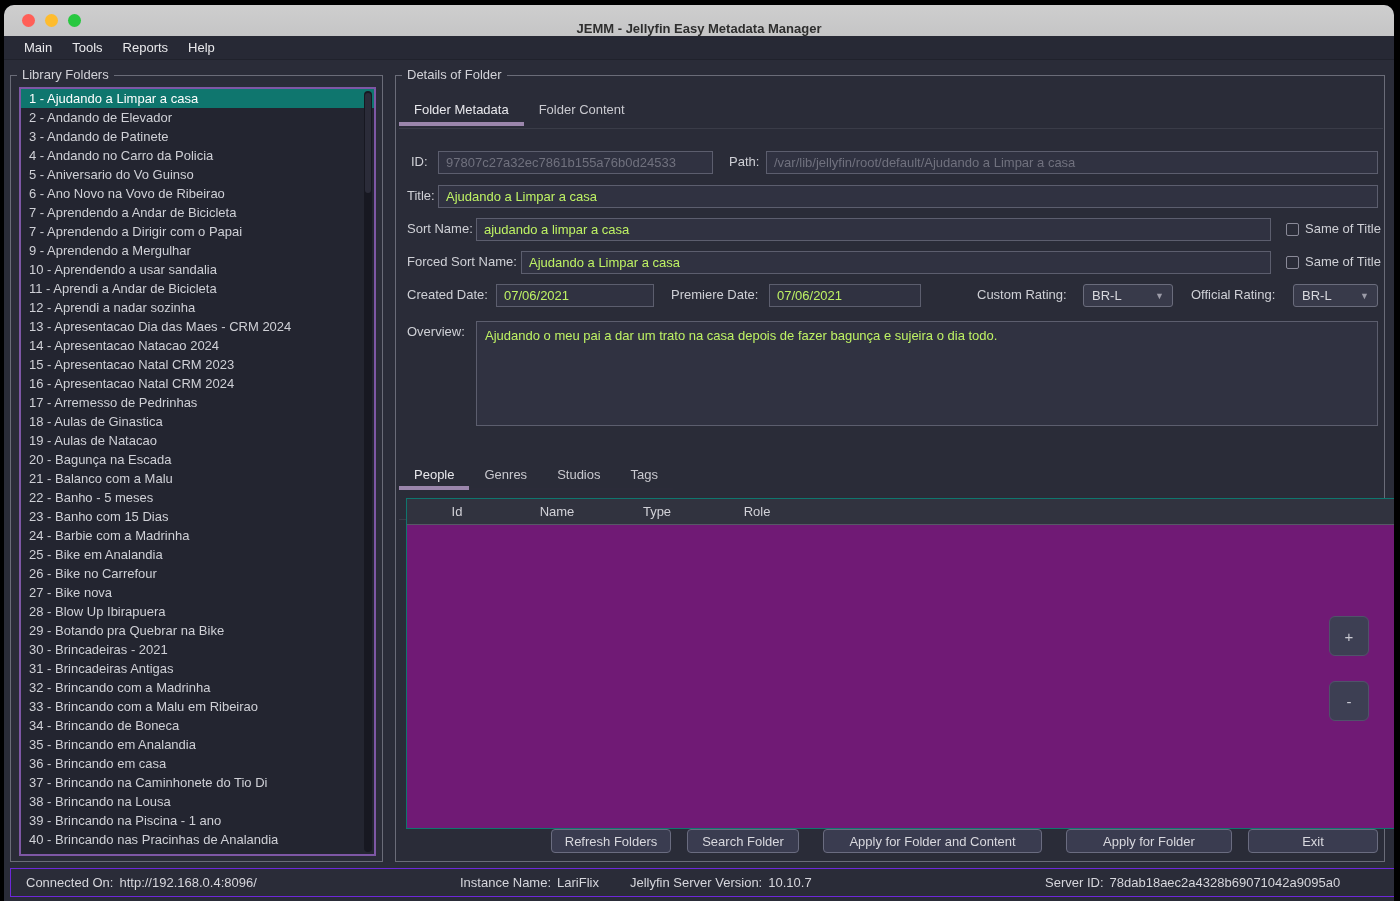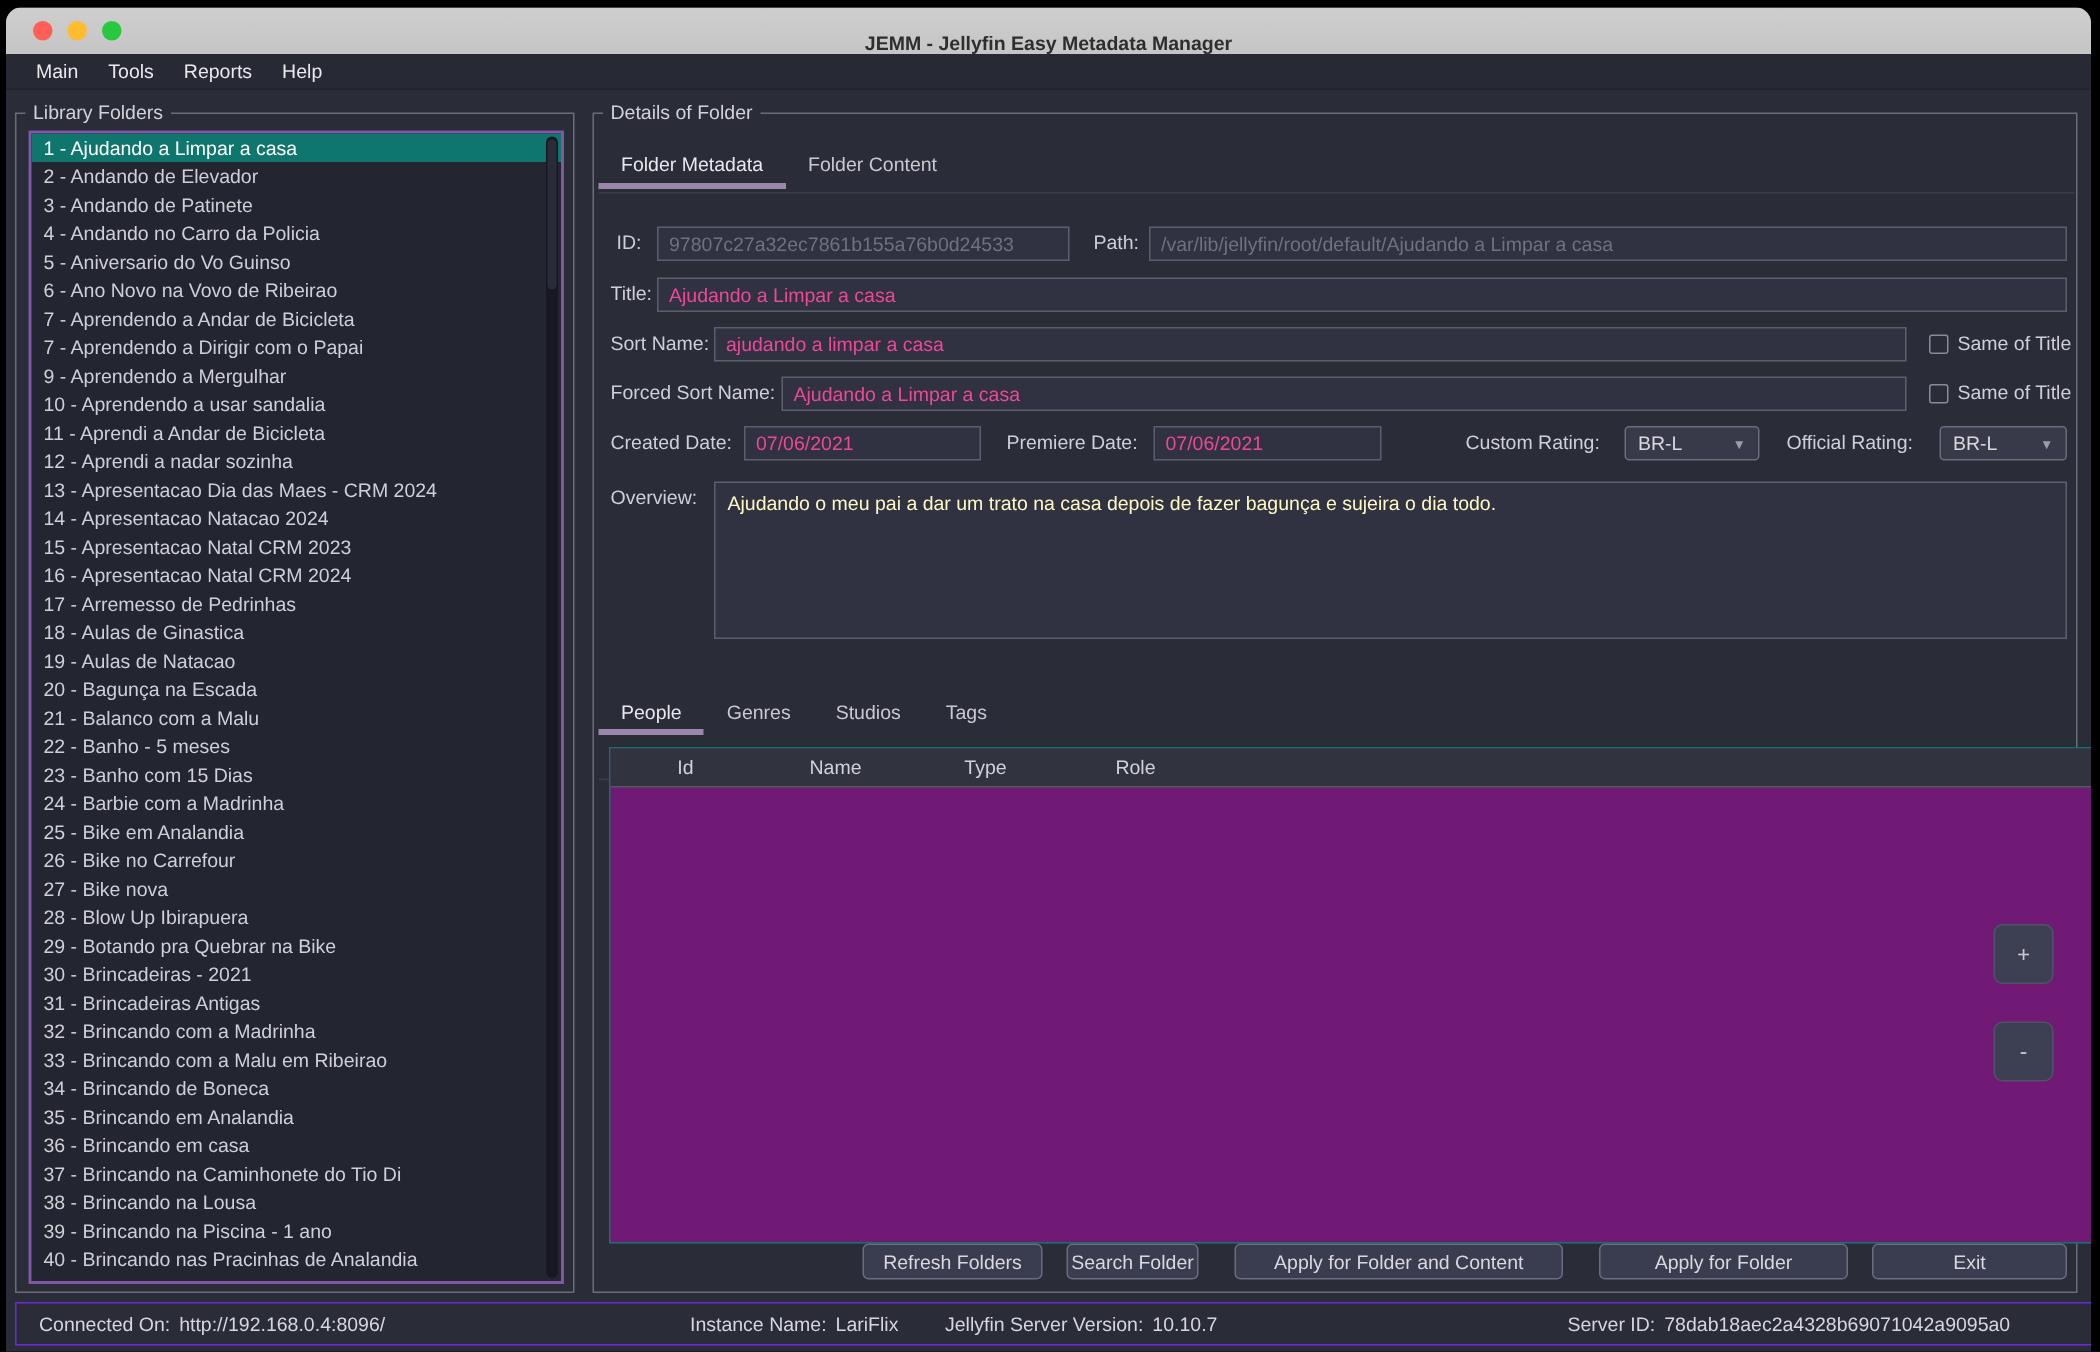--- a/index.html
+++ b/index.html
@@ -56,25 +56,25 @@
   .tab.active { color:#e8e8ec;text-align:center; }
   .tab.active::after {
     content:""; position:absolute; left:0; right:0; bottom:-2px; height:4px; background:#9b86ac;
   }
   .tabline { position:absolute; left:3px; width:984px; height:1px; background:#3a3c48; }
   .tabline.top { top:52px; }
   
   .flabel { position:absolute; font-size:13px; color:#cfd0d6; height:22px; line-height:22px; }
   .finput {
     position:absolute; height:23px; background:#303241; border:1px solid #5c5e6e;
-    color:#ec4899; font-size:13px; font-family:"Liberation Sans", sans-serif; padding:0 7px; outline:none;
+    color:#bef264; font-size:13px; font-family:"Liberation Sans", sans-serif; padding:0 7px; outline:none;
   }
   .finput.disabled { color:#70717e; }
   .foverview {
-    position:absolute; background:#303241; border:1px solid #5c5e6e; color:#fef9c3;
+    position:absolute; background:#303241; border:1px solid #5c5e6e; color:#bef264;
     font-size:13px; padding:6px 8px; overflow:hidden;
   }
   .checkbox {
     position:absolute; width:13px; height:13px; border:1px solid #8a8a98; background:#2a2c38; border-radius:2px;
   }
   .dropdown {
     position:absolute; height:23px; background:#383a4a; border:1px solid #6a6c7c; border-radius:3px;
     display:flex; align-items:center; justify-content:space-between; padding:0 8px;
     color:#d8d8de; font-size:13px; cursor:default;
   }
@@ -244,21 +244,21 @@
           <div class="th">Type</div>
           <div class="th">Role</div>
         </div>
     </div>
 
     <div class="addremove btn-add">+</div>
     <div class="addremove btn-remove">-</div>
 
     <div class="btnrow" id="bottom-buttons">
         <button class="pbtn" style="width: 120px; margin-left: 0px;">Refresh Folders</button>
-        <button class="pbtn" style="width: 88px; margin-left: 16px;">Search Folder</button>
+        <button class="pbtn" style="width: 112px; margin-left: 16px;">Search Folder</button>
         <button class="pbtn" style="width: 219px; margin-left: 24px;">Apply for Folder and Content</button>
         <button class="pbtn" style="width: 166px; margin-left: 24px;">Apply for Folder</button>
         <button class="pbtn" style="width: 130px; margin-left: 16px;">Exit</button>
       </div>
   </div>
 
   <div class="statusbar">
     <span class="status-item" style="left:15px;">
       <span class="lbl">Connected On:</span><span>http://192.168.0.4:8096/</span>
     </span>

